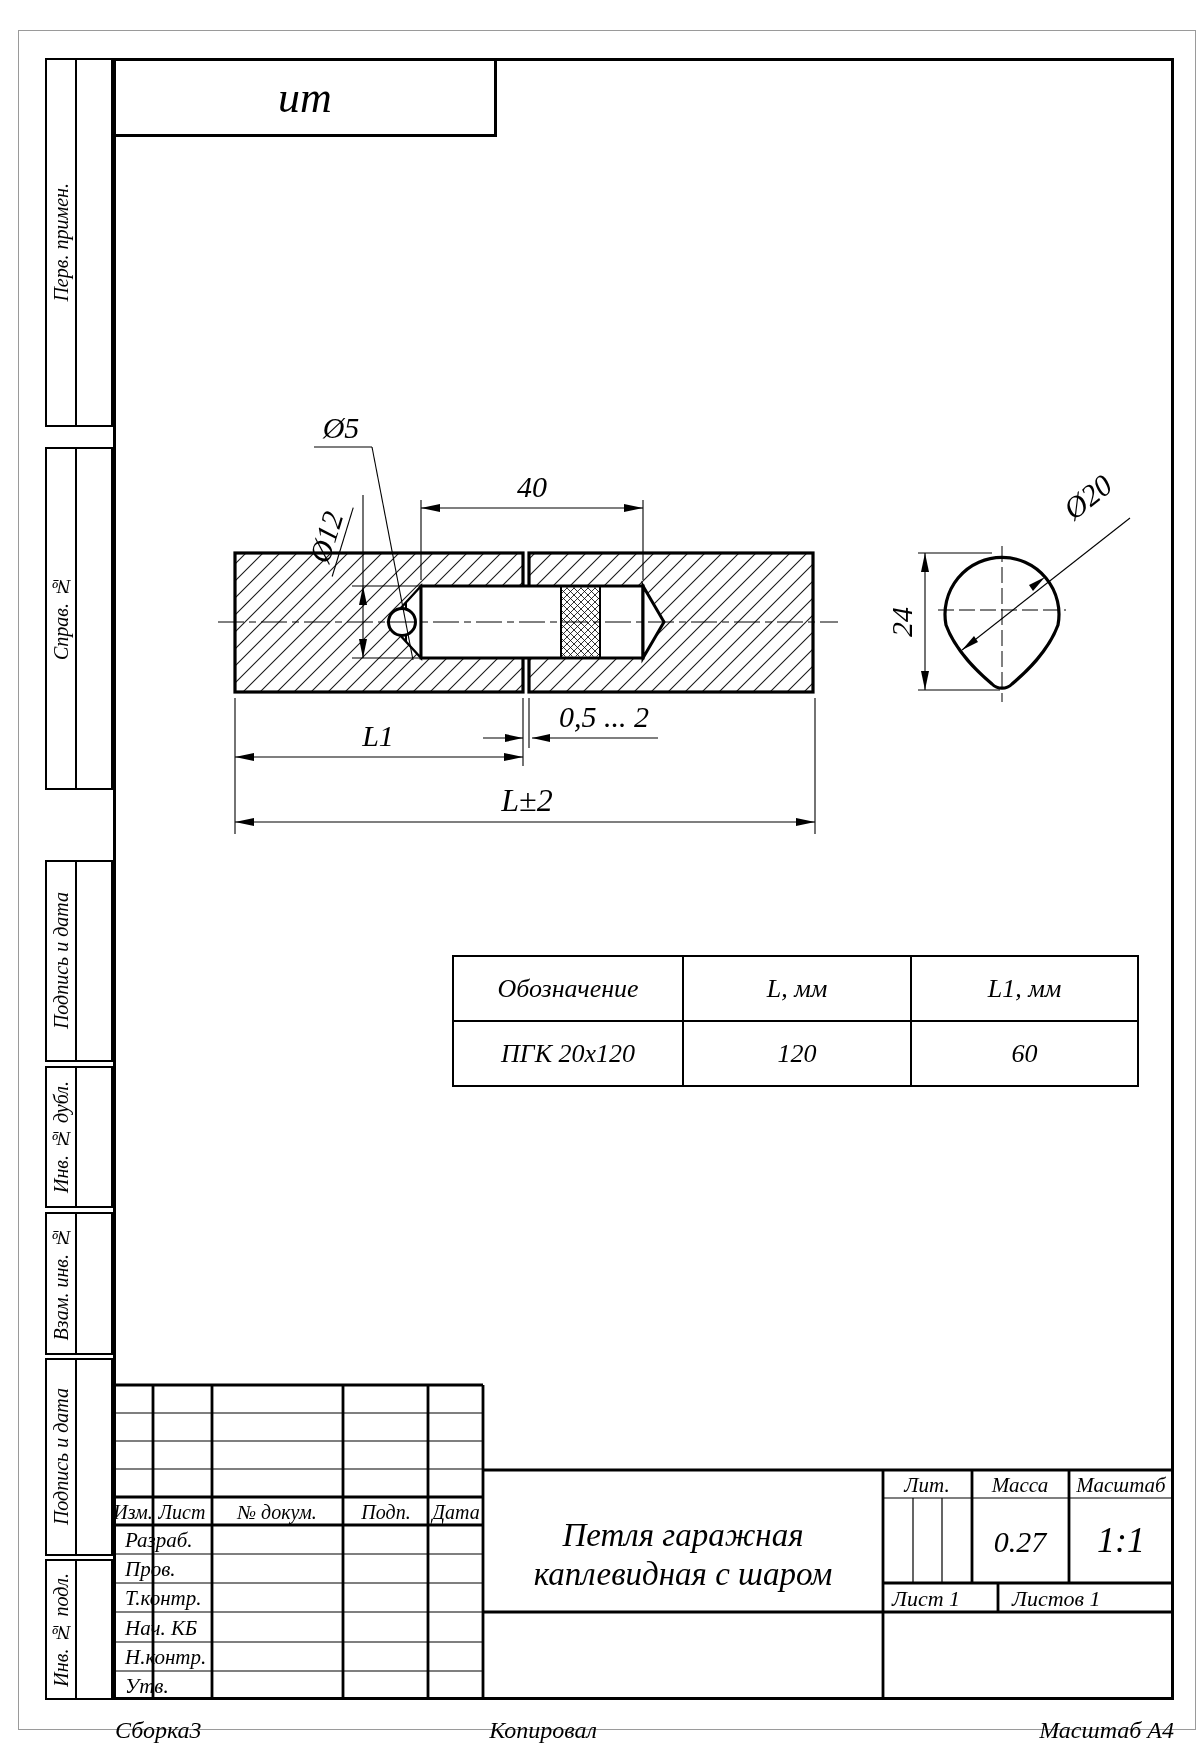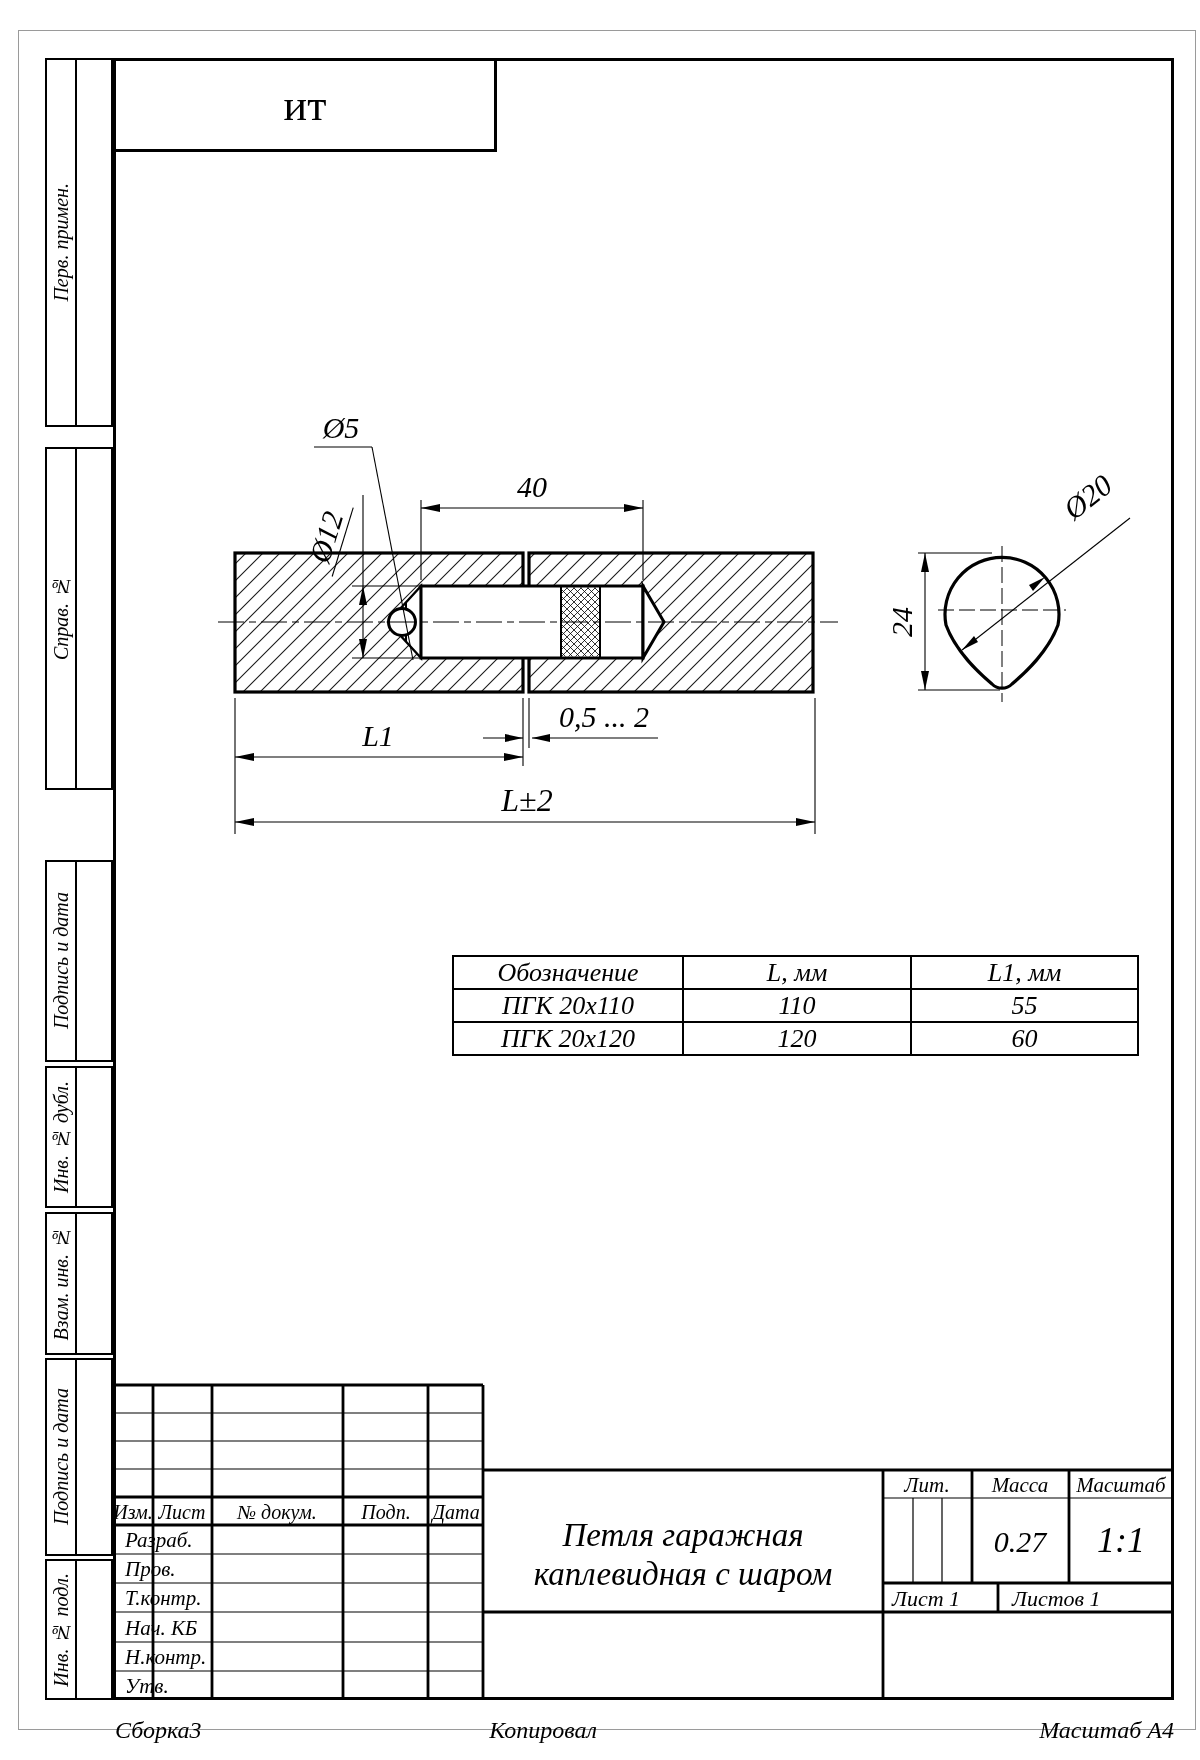--- a/index.html
+++ b/index.html
@@ -2,37 +2,37 @@
 <html><head>
 <meta charset="utf-8">
 <style>
   html,body{margin:0;padding:0;background:#fff;}
   body{width:1200px;height:1760px;position:relative;overflow:hidden;
        font-family:"Liberation Serif","DejaVu Serif",serif;color:#000;}
   .page{position:absolute;left:18px;top:30px;width:1178px;height:1700px;
         border:1px solid #9a9a9a;background:#fff;box-sizing:border-box;}
   .frame{position:absolute;left:113px;top:58px;width:1061px;height:1642px;
          border:3px solid #000;box-sizing:border-box;}
-  .stamp-box{position:absolute;left:113px;top:58px;width:384px;height:94px;
+  .stamp-box{position:absolute;left:113px;top:58px;width:384px;height:79px;
              border:3px solid #000;box-sizing:border-box;
              display:flex;align-items:center;justify-content:center;
-             font-size:44px;}
+             font-style:italic;font-size:44px;}
   .strip{position:absolute;left:45px;width:68px;border:2px solid #000;
          box-sizing:border-box;display:flex;flex-direction:row;}
   .strip-label{width:28px;display:flex;align-items:center;justify-content:center;}
   .strip-label span{writing-mode:vertical-rl;transform:rotate(180deg);
                     font-style:italic;font-size:20px;white-space:nowrap;}
   .strip-val{flex:1;border-left:2px solid #000;}
   svg{position:absolute;left:0;top:0;}
   svg text{font-family:"Liberation Serif","DejaVu Serif",serif;
            font-style:italic;fill:#000;}
   .size-table{position:absolute;left:452px;top:955px;border-collapse:collapse;
               table-layout:fixed;}
   .size-table td{border:2px solid #000;height:31px;text-align:center;
-                 font-style:italic;font-size:26px;padding:0;}
+                 font-style:italic;font-size:26px;padding:16px;}
   .footer-text{position:absolute;top:1701px;font-style:italic;font-size:24px;
                white-space:nowrap;margin-top:16px;}
 </style>
 </head>
 <body>
 
 <div class="page"></div>
 <div class="frame"></div>
 
 <div class="stamp-box">
@@ -228,25 +228,20 @@
       <col style="width:228px">
       <col style="width:227px">
     </colgroup>
   <tbody>
       <tr>
     <td>Обозначение</td>
     <td>L, мм</td>
     <td>L1, мм</td>
   </tr>
   <tr>
-    <td>ПГК 20х110</td>
-    <td>110</td>
-    <td>55</td>
-  </tr>
-  <tr>
     <td>ПГК 20х120</td>
     <td>120</td>
     <td>60</td>
   </tr>
 </tbody>
   </table>
 
 <div class="footer-text" style="left:115px;">Сборка3</div>
 <div class="footer-text" style="left:543px;transform:translateX(-50%);">Копировал</div>
 <div class="footer-text" style="right:26px;">Масштаб А4</div>

